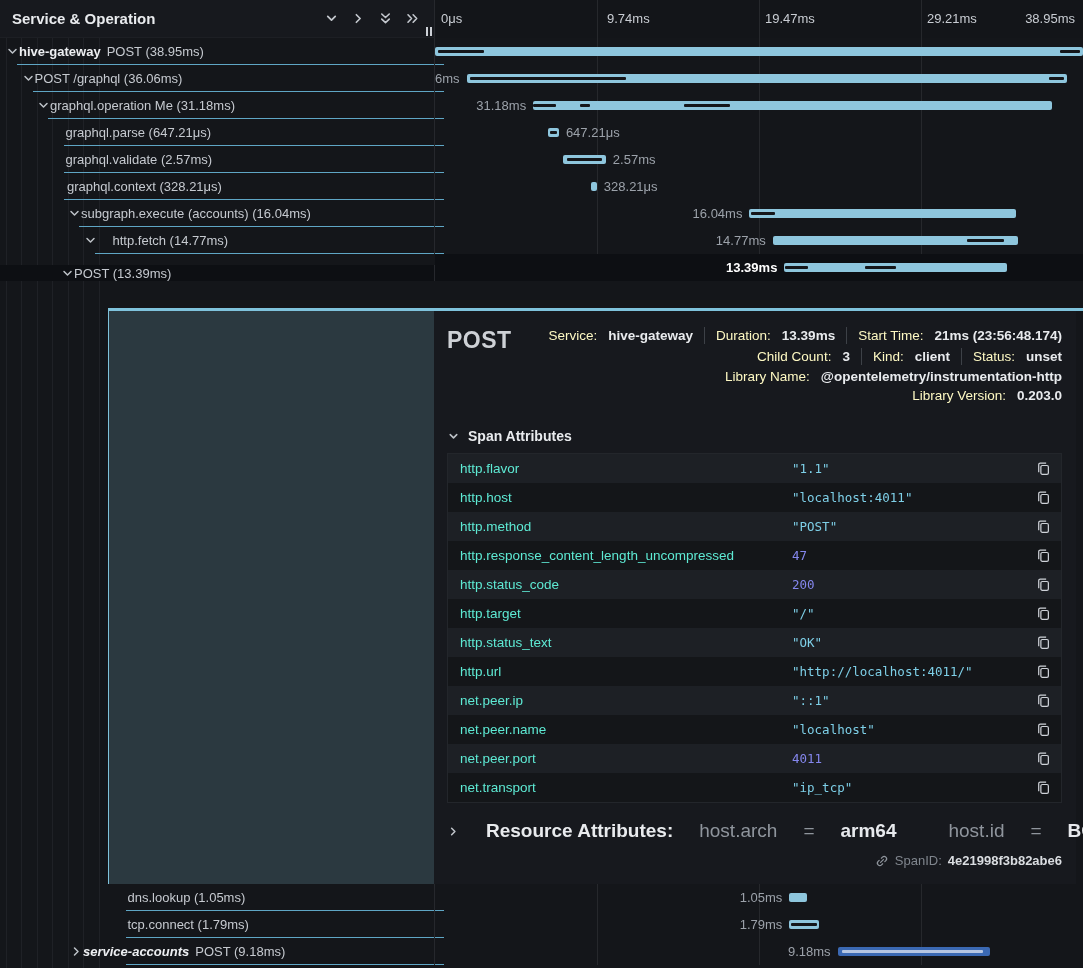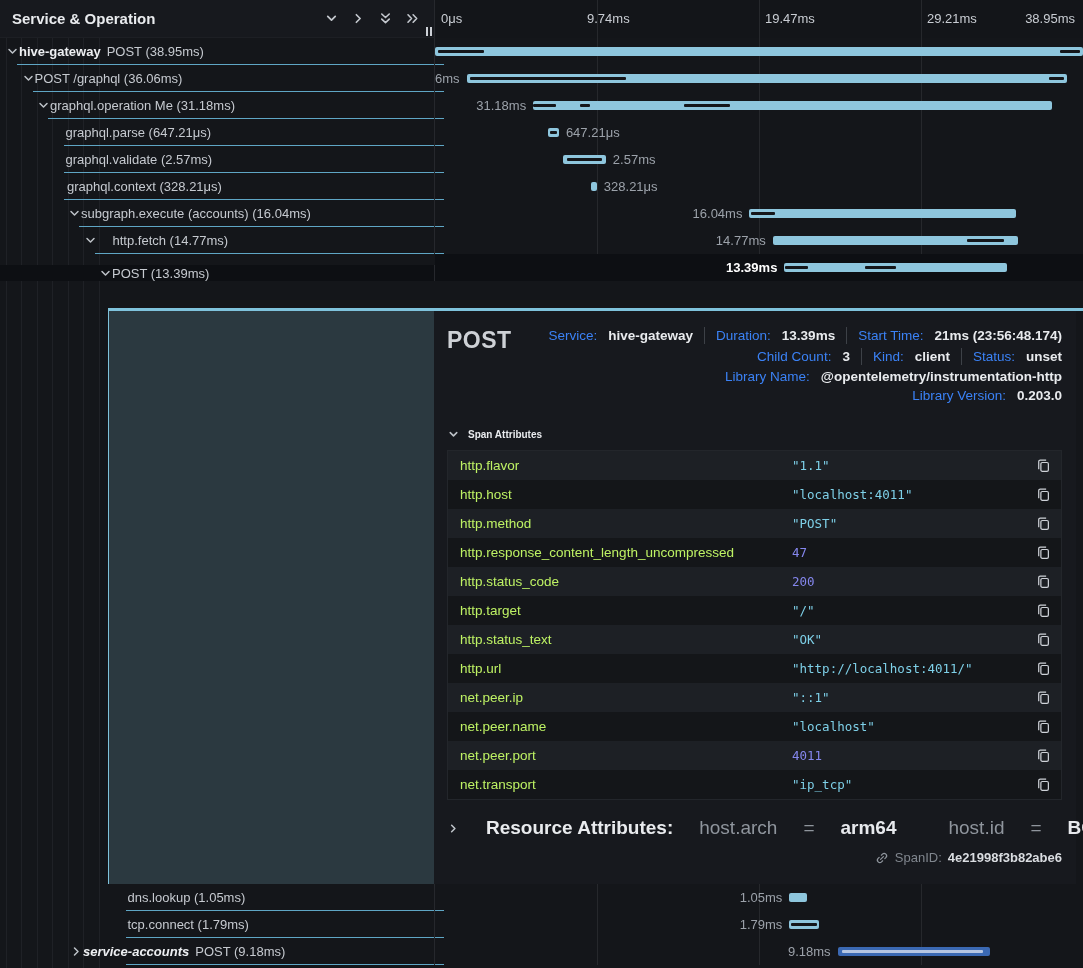--- a/index.html
+++ b/index.html
@@ -49,33 +49,33 @@
   
   .detail{position:absolute;left:108px;top:308px;width:975px;height:573px;z-index:3;display:flex;
           border-top:3px solid #7fc3dc;}
   .dbox{width:326px;background:#2b3940;border-left:1px solid #7fc3dc;box-sizing:border-box;}
   .dpanel{width:642px;background:#17191e;box-sizing:border-box;padding:10px 14px 0 13px;position:relative;}
 
   .dhead{display:flex;align-items:flex-start;}
   .dtitle{font-size:23px;font-weight:600;color:#ced1d6;letter-spacing:.5px;margin-top:6px;}
   .dmeta{flex:1;display:flex;flex-direction:column;align-items:flex-end;gap:4px;font-size:13.5px;margin-top:6px;}
   .mline{display:flex;align-items:center;gap:11px;}
-  .ml{color:#3b82f6;}
+  .ml{color:#fef9c3;}
   .mv{color:#e9ebee;font-weight:bold;}
   .mdiv{width:1px;height:17px;background:#3d4147;}
 
-  .acc{margin-top:25px;display:flex;align-items:center;gap:8px;font-size:10px;font-weight:bold;
+  .acc{margin-top:25px;display:flex;align-items:center;gap:8px;font-size:14px;font-weight:bold;
        color:#e9ebee;cursor:pointer;}
   .acc .chev{color:#bdc2c8;display:flex;}
 
   .attrs{margin-top:9px;border:1px solid #23262b;}
   .arow{display:flex;align-items:center;height:29px;}
   .arow:nth-child(odd){background:#1d2025;}
   .arow:nth-child(even){background:#141619;}
-  .akey{width:332px;padding-left:12px;color:#bef264;font-size:13.5px;flex:none;
+  .akey{width:332px;padding-left:12px;color:#5eead4;font-size:13.5px;flex:none;
         white-space:nowrap;overflow:hidden;}
   .aval{flex:1;font-family:"DejaVu Sans Mono",monospace;font-size:12.5px;}
   .aval.str{color:#7ed0e8;}
   .aval.num{color:#8587ee;}
   .acopy{width:36px;display:flex;justify-content:center;color:#ced2d8;cursor:pointer;}
 
   .resline{margin-top:17px;display:flex;align-items:center;gap:26px;font-size:19px;white-space:nowrap;}
   .resline .chev{color:#bdc2c8;display:flex;}
   .reslabel{font-weight:bold;color:#e9ebee;}
   .rkey{color:#8f959d;}
@@ -130,21 +130,21 @@
       </span>
   </div>
 
   <div class="hdr-right">
     <div class="grid">
       <i class="gl g1"></i>
         <i class="gl g2"></i>
         <i class="gl g3"></i>
     </div>
     <span class="tick" style="left:6px">0μs</span>
-    <span class="tick" style="left:152px">9.74ms</span>
+    <span class="tick" style="left:172px">9.74ms</span>
     <span class="tick" style="left:330px">19.47ms</span>
     <span class="tick" style="left:492px">29.21ms</span>
     <span class="tick" style="right:8px">38.95ms</span>
   </div>
 
   <div class="rows" id="rows-top" style="top:38px">
     <div class="rgrid grid">
       <i class="gl g1"></i>
         <i class="gl g2"></i>
         <i class="gl g3"></i>
@@ -277,21 +277,21 @@
         </div>
         <div class="tbar">
           <i class="stub"></i>
           <div class="bar" style="left: 52.1181%; width: 37.9204%; background: rgb(142, 198, 221);">
             <i class="mark" style="left: 79%; width: 15%;"></i>
           </div>
           <span class="durlbl" style="right: calc(47.8819% + 7px);">14.77ms</span>
         </div>
       </div>
       <div class="trow sel">
-        <div class="tname" style="padding-left: 99px; margin-top: 11px;">
+        <div class="tname" style="padding-left: 61px; margin-top: 11px;">
           <span class="chev">
             <svg width="13" height="13" viewBox="0 0 13 13">
               <path d="M3 4.5l3.5 3.5L10 4.5" fill="none" stroke="currentColor" stroke-width="1.5" stroke-linecap="round" stroke-linejoin="round"></path>
             </svg>
           </span>
           <span>POST (13.39ms)</span>
         </div>
         <div class="tbar">
           <div class="bar" style="left: 53.9153%; width: 34.3774%; background: rgb(142, 198, 221);">
             <i class="mark" style="left: 0.5%; width: 10%;"></i>

